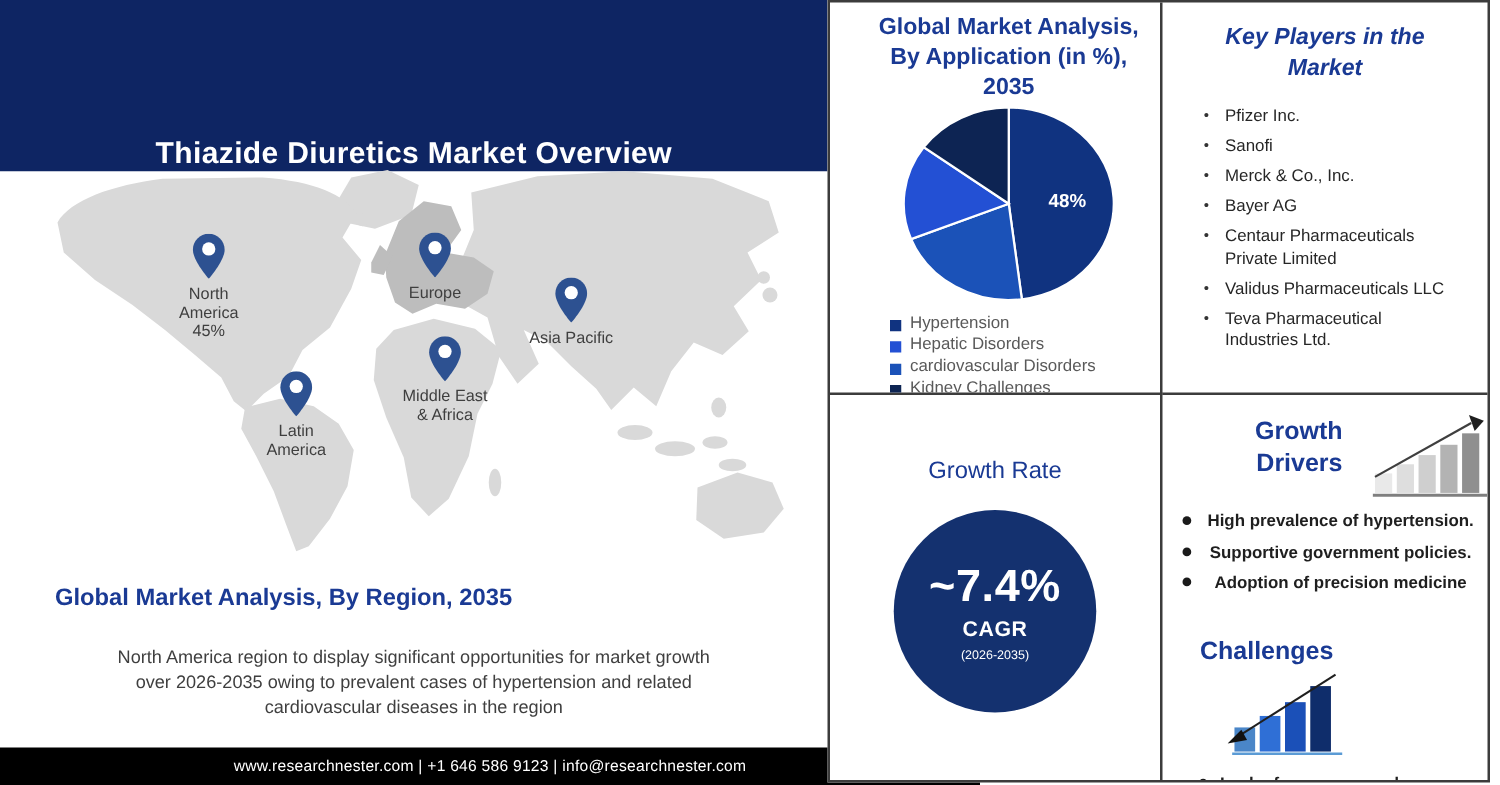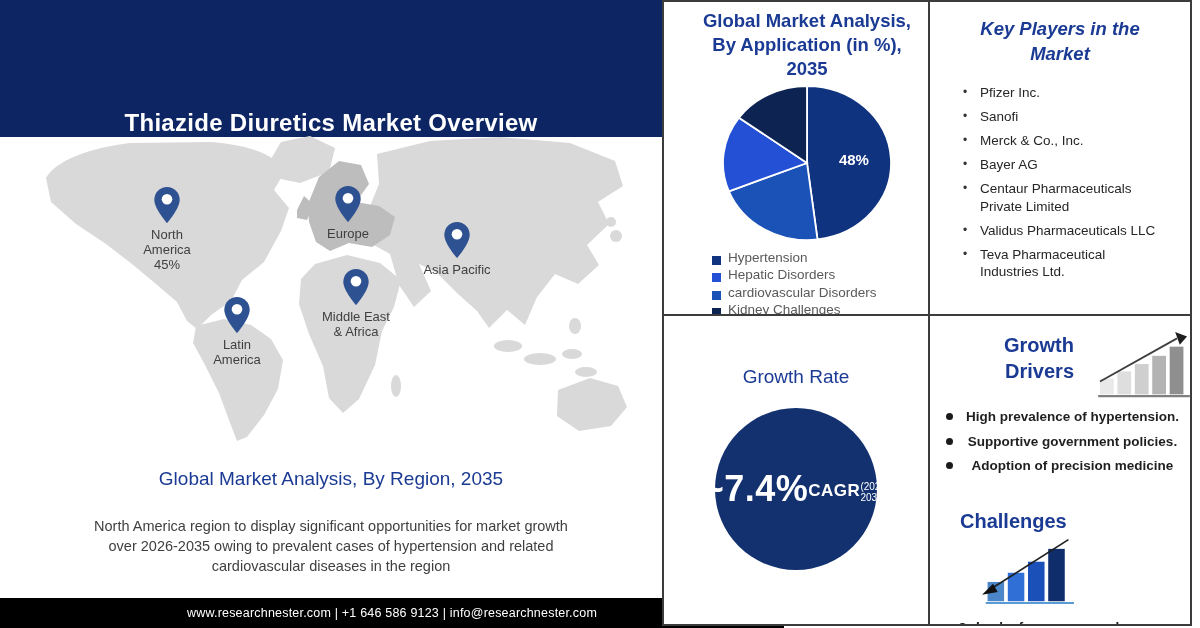--- a/index.html
+++ b/index.html
@@ -11,22 +11,22 @@
   .header-band{position:absolute;left:0;top:0;width:662px;height:137px;
                background:var(--header-bg);display:flex;align-items:flex-end;justify-content:center;}
   .main-title{color:#fff;font-size:24px;font-weight:bold;letter-spacing:.3px;}
 
   .map-wrap{position:absolute;left:38px;top:114px;width:600px;height:334px;}
   .map-wrap svg{position:absolute;left:0;top:0;}
   .pin{position:absolute;width:26px;height:36px;z-index:3;}
   .pin-label{position:absolute;transform:translateX(-50%);text-align:center;
              font-size:13px;line-height:15px;color:#3f3f3f;z-index:3;}
 
-  .region-heading{position:absolute;left:0;top:468px;width:662px;text-align:center;
-                  color:var(--heading-text);font-size:19px;font-weight:normal;}
+  .region-heading{position:absolute;left:0;top:468px;width:662px;
+                  color:var(--heading-text);font-size:19px;font-weight:bold;padding-left:44px;}
   .region-desc{position:absolute;left:81px;top:516px;width:500px;text-align:center;
                color:var(--body-text);font-size:14.5px;line-height:20px;}
   .footer-band{position:absolute;left:0;bottom:0;width:784px;height:30px;background:var(--footer-bg);
                display:flex;align-items:center;justify-content:center;}
   .footer-text{color:#fff;font-size:12.5px;letter-spacing:.2px;}
 
   
   .right-panel{position:absolute;left:662px;top:0;width:530px;height:626px;box-sizing:border-box;
                border:2px solid var(--border);display:grid;
                grid-template-columns:266px 1fr;grid-template-rows:314px 1fr;background:#fff;}
@@ -50,21 +50,21 @@
                    font-size:18.5px;line-height:25px;font-weight:bold;font-style:italic;}
   ul.players-list{list-style:none;margin:18px 0 0;padding:0 6px 0 50px;}
   ul.players-list li{position:relative;margin-bottom:6.5px;font-size:13.5px;line-height:17.5px;
                      color:#262626;max-width:186px;}
   ul.players-list li::before{content:"•";position:absolute;left:-17px;top:0;color:#333;font-size:12px;}
 
   
   .growth-heading{margin-top:50px;text-align:center;color:var(--heading-text);
                   font-size:19px;font-weight:normal;}
   .cagr-circle{width:162px;height:162px;margin:20px auto 0;border-radius:50%;background:var(--circle-bg);
-               display:flex;align-items:center;justify-content:center;color:#fff;}
+               display:flex;flex-direction:column;align-items:center;justify-content:center;color:#fff;}
   .cagr-value{font-size:36px;font-weight:bold;letter-spacing:.5px;}
   .cagr-metric{font-size:17px;font-weight:bold;margin-top:4px;letter-spacing:.5px;}
   .cagr-period{font-size:10px;margin-top:5px;}
 
   
   .dc-row{display:flex;align-items:flex-start;}
   .drivers-row{margin:16px 0 0 48px;text-align:right;}
   .challenges-row{margin:12px 0 0 30px;flex-direction:column;}
   .dc-heading{color:var(--heading-text);font-size:20px;line-height:26px;font-weight:bold;}
   .drivers-heading{width:100px;}

